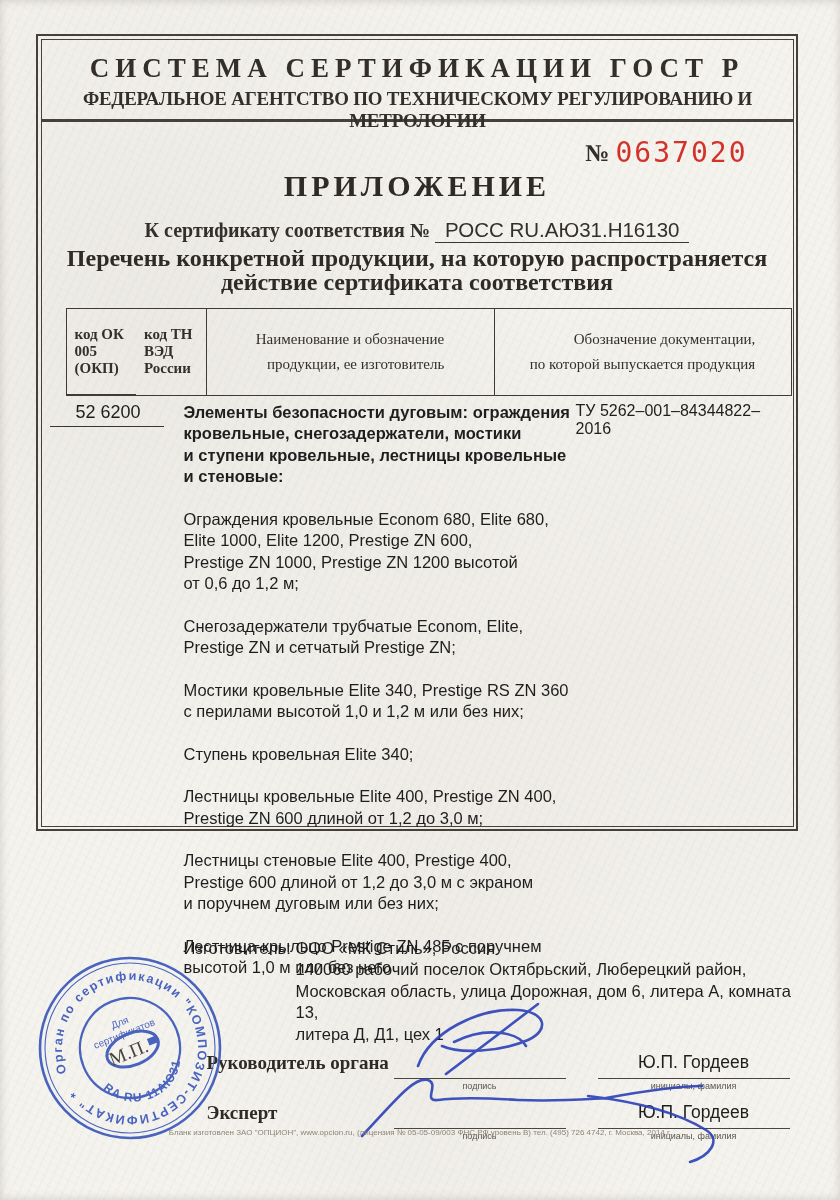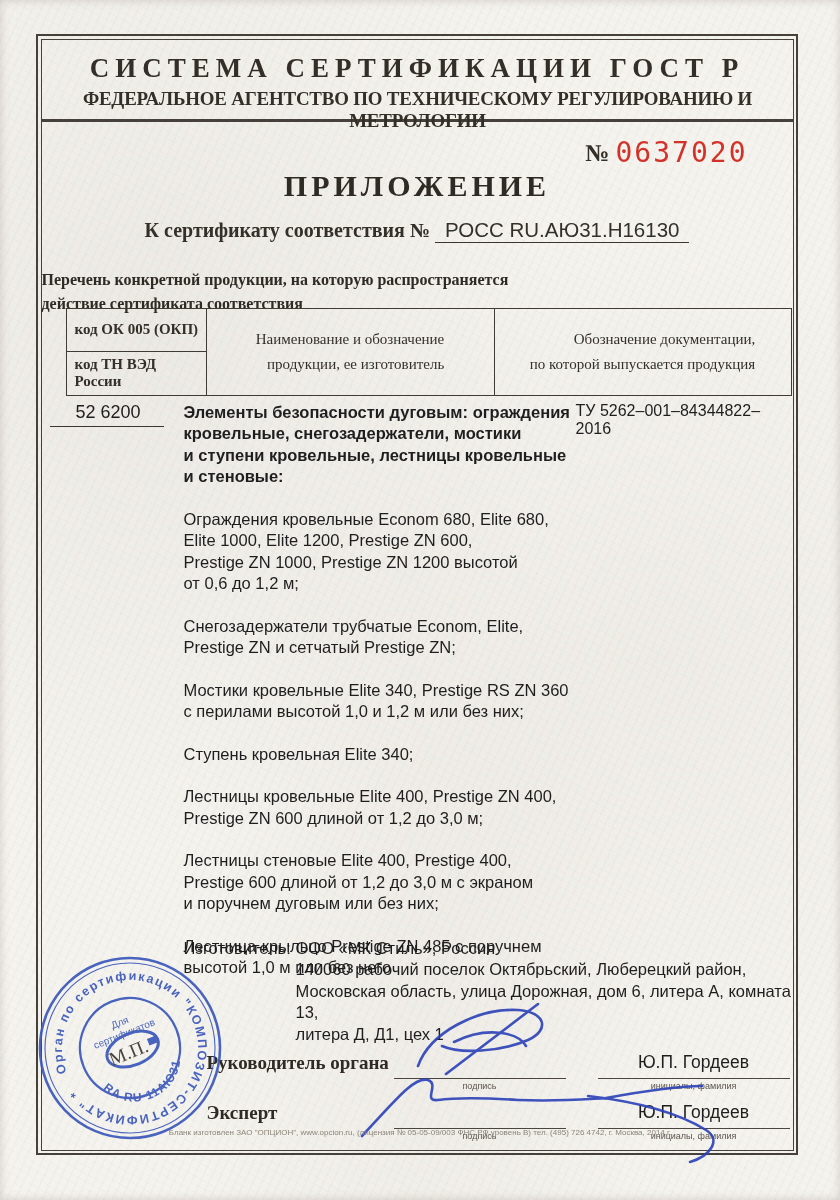--- a/index.html
+++ b/index.html
@@ -13,21 +13,21 @@
     position:relative; width:840px; height:1200px; overflow:hidden;
     background-color:#f5f3ee;
     background-image:
       radial-gradient(ellipse at 18% 28%, rgba(198,194,186,.20), transparent 42%),
       radial-gradient(ellipse at 78% 55%, rgba(203,198,188,.16), transparent 46%),
       radial-gradient(ellipse at 50% 85%, rgba(203,198,188,.14), transparent 40%),
       repeating-linear-gradient(115deg, rgba(175,171,162,.06) 0 2px, transparent 2px 8px),
       repeating-linear-gradient(28deg, rgba(175,171,162,.05) 0 1px, transparent 1px 7px);
     box-shadow: inset 0 0 10px rgba(110,105,96,.28);
   }
-  .frame{ position:absolute; left:36px; top:34px; width:762px; height:1121px;
+  .frame{ position:absolute; left:36px; top:34px; width:762px; height:797px;
           border:2.5px solid #45403a; }
   .frame-inner{ position:absolute; inset:2.5px; border:1px solid #45403a; }
   .pre{ white-space:pre-line; }
 
   
   .header-box{ position:absolute; left:0; top:0; width:100%; height:82px;
                border-bottom:3px solid #45403a; text-align:center; }
   .h-line1{ margin-top:13px; font-size:27px; font-weight:bold; letter-spacing:6px; color:#332e27; }
   .h-line2{ margin-top:4px; font-size:19.5px; font-weight:bold; letter-spacing:-0.2px;
             transform:scaleX(.97); color:#332e27;}
@@ -37,27 +37,27 @@
                        font-size:28px; letter-spacing:2px; vertical-align:-1px;}
 
   .title{ position:absolute; left:0; top:129px; width:100%; text-align:center;
           font-size:30px; font-weight:bold; letter-spacing:4px; color:#2e2a24;}
 
   .cert-line{ position:absolute; left:0; top:178px; width:100%; text-align:center;
               font-size:20px; font-weight:bold; }
   .cert-value{ font-family:"Liberation Sans", sans-serif; font-weight:normal;
                font-size:20.5px; border-bottom:1.6px solid #3b3630; padding:0 10px 1px 10px;}
 
-  .subtitle{ position:absolute; left:0; top:228px; width:100%; text-align:left;
-             font-size:16px; font-weight:bold; line-height:24px; color:#2e2a24;}
+  .subtitle{ position:absolute; left:0; top:206px; width:100%; text-align:center;
+             font-size:24px; font-weight:bold; line-height:24px; color:#2e2a24;}
 
   
   .tbl{ position:absolute; left:24px; top:268px; width:726px; height:88px;
         border:1.6px solid #3f3a33; display:flex; }
-  .tbl .c1{ width:140px; border-right:1.6px solid #3f3a33; display:flex; flex-direction:column;}
+  .tbl .c1{ width:140px; border-right:1.6px solid #3f3a33; display:flex; flex-direction:row;}
   .tbl .c1 > div{ flex:1; display:flex; align-items:center; padding-left:8px;
                   font-size:15px; font-weight:bold;}
   .tbl .c1 > div:first-child{ border-bottom:1.2px solid #3f3a33; }
   .tbl .c2{ width:288px; border-right:1.6px solid #3f3a33; }
   .tbl .c3{ flex:1; }
   .tbl .c2,.tbl .c3{ display:flex; align-items:center; justify-content:center;
         text-align:right; font-size:15px; font-weight:normal; line-height:25px;}
 
   
   .sans{ font-family:"Liberation Sans", sans-serif; color:#1e1e1e; }

